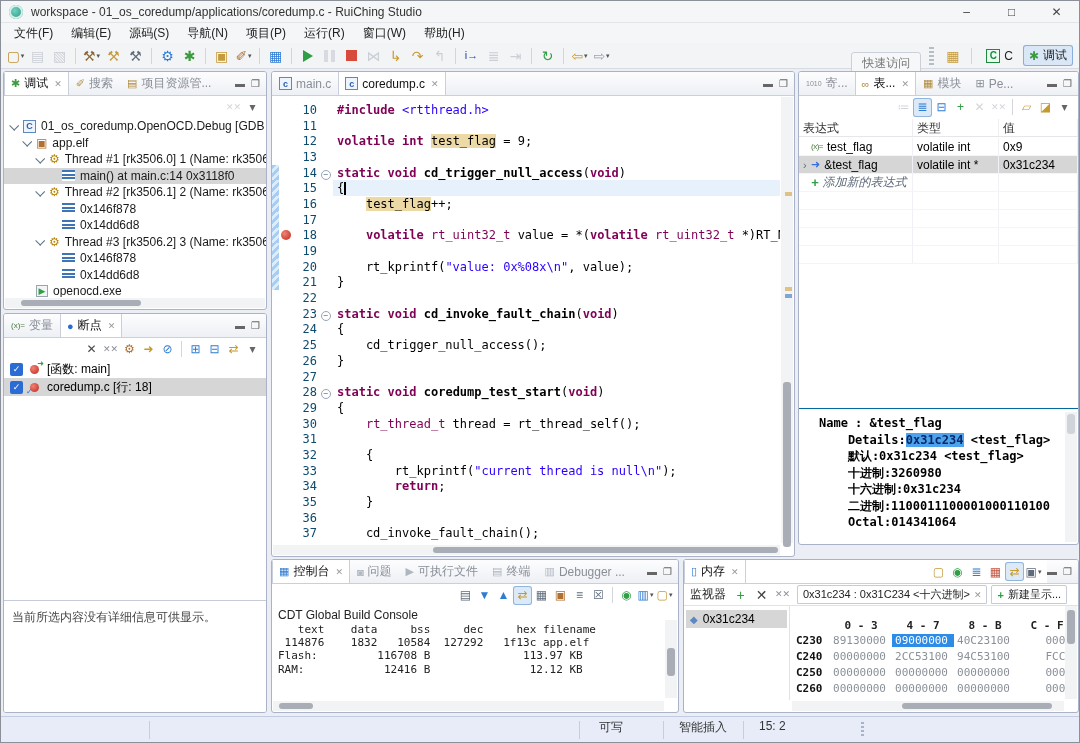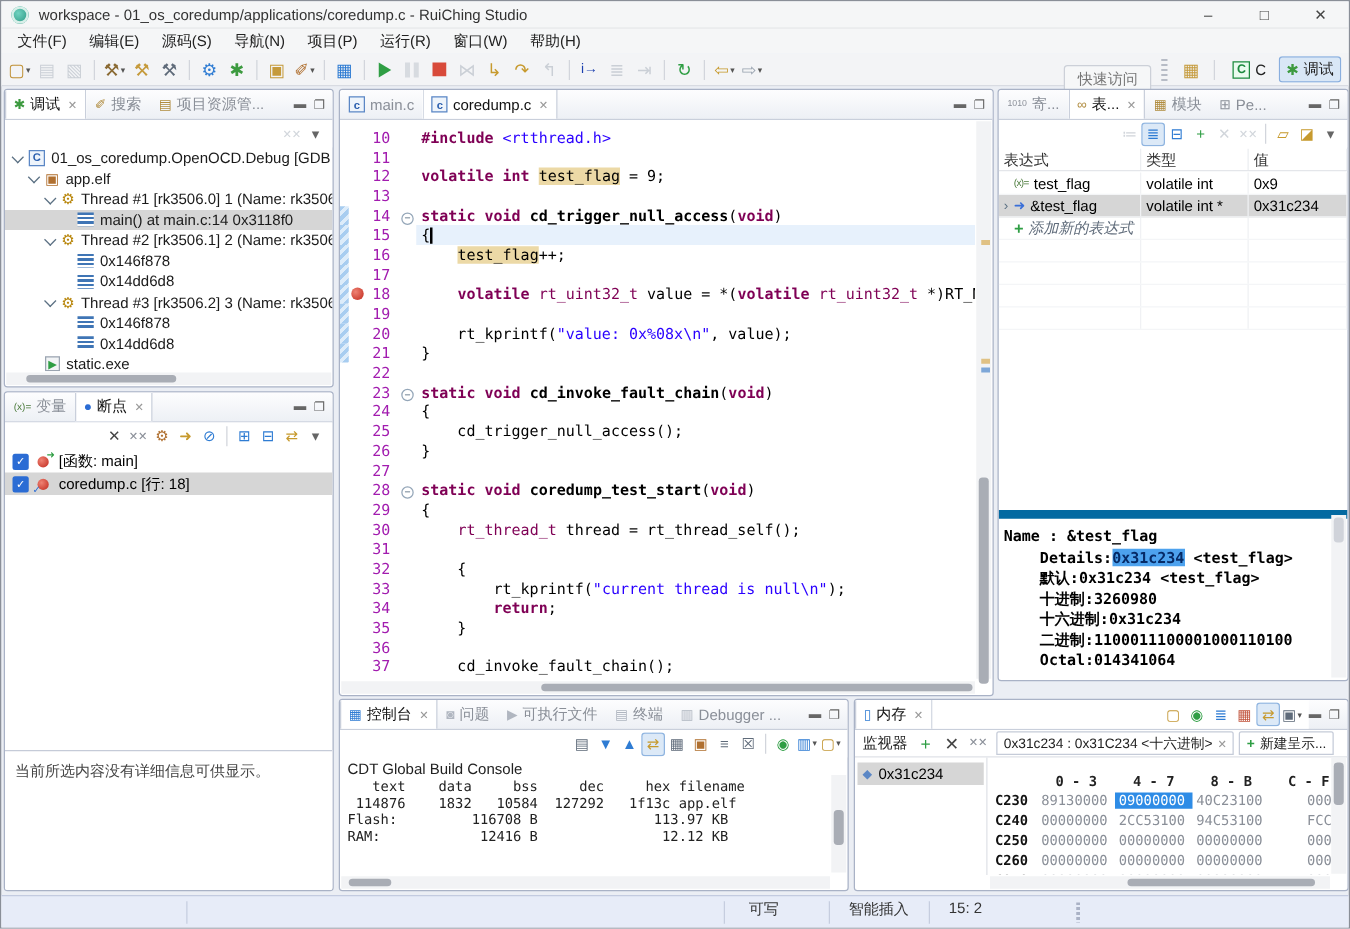--- a/index.html
+++ b/index.html
@@ -74,21 +74,21 @@
   .bpico.line .dec { left:-2px; bottom:-2px; color:#2b6cd4; }
   .bpmsg { position:absolute; left:0; right:0; top:286px; bottom:0; border-top:1px solid #c5cbd8; background:#fff; padding:8px; font-size:12px; color:#444; }
 
   
   .codebody { position:absolute; left:0; top:25px; right:14px; bottom:13px; overflow:hidden; padding-top:5px; background:#fff; }
   .cl { display:flex; align-items:center; height:15.7px; white-space:pre; font-family:"DejaVu Sans Mono",monospace; font-size:12px; }
   .rngc { width:7px; align-self:stretch; flex:none; }
   .cl.range .rngc { background:repeating-linear-gradient(135deg,#a8cdf0 0 3px,#ddecfa 3px 6px); }
   .bpc { width:14px; align-self:stretch; flex:none; display:flex; align-items:center; justify-content:center; }
   .bpdot2 { width:10px; height:10px; border-radius:50%; background:radial-gradient(circle at 35% 35%, #ef8273, #c0281c); }
-  .num { width:26px; flex:none; text-align:center; color:#a21caf; padding-right:2px; }
+  .num { width:26px; flex:none; text-align:right; color:#0c4a6e; padding-right:2px; }
   .fold { width:14px; flex:none; text-align:center; }
   .foldbox { display:inline-block; width:10px; height:10px; border:1px solid #94a6b8; border-radius:50%; font-size:8px; line-height:8px; color:#5b7083; background:#fff; font-style:normal; }
   .txt { flex:1; padding-left:4px; align-self:stretch; display:flex; align-items:center; }
   .cl.cur .txt { background:#e7f1fc; }
   .tok-k { color:#7f0055; font-weight:bold; }
   .tok-t { color:#7f0055; }
   .tok-s { color:#2a00ff; }
   .tok-fn { font-weight:bold; color:#000; }
   .tok-o { background:#ecd9a6; }
   .tok-p { color:#000; }
@@ -108,21 +108,21 @@
   .erow { display:flex; height:18px; font-size:12px; align-items:stretch; border-bottom:1px solid #f4f5f7; }
   .erow .ecell { display:flex; align-items:center; padding:0 4px; overflow:hidden; white-space:nowrap; border-right:1px solid #f0f1f4; }
   .erow.sel { background:#d6d6d6; }
   .erow.ph { color:#5f6b7a; font-style:italic; }
   .exp { width:8px; color:#5b7083; font-size:11px; flex:none; }
   .exp.hid { visibility:hidden; }
   .eico { margin-right:4px; flex:none; }
   .vico { font-size:8px; color:#4a7a3a; letter-spacing:-.5px; }
   .pico { color:#3a6fd8; font-size:11px; }
   .aico { color:#2f9e44; font-weight:bold; font-size:13px; }
-  .edetail { position:absolute; left:0; right:0; top:336px; bottom:0; border-top:7px solid #0369a1; padding:6px 4px; overflow:hidden; }
+  .edetail { position:absolute; left:0; right:0; top:336px; bottom:0; border-top:1px solid #0369a1; padding:6px 20px; overflow:hidden; }
   .dline { font-family:"DejaVu Sans Mono",monospace; font-weight:bold; font-size:12px; line-height:16.5px; color:#000; white-space:pre; }
   .dhl { background:#4da2ee; color:#062a66; }
 
   
   .memmon { position:absolute; left:0; top:24px; right:0; height:22px; display:flex; align-items:center; border-bottom:1px solid #dfe2e8; font-size:12px; }
   .memmon .lbl { padding:0 4px 0 6px; color:#222; }
   .rtab { display:flex; align-items:center; gap:4px; border:1px solid #c5cbd8; background:#fff; border-radius:2px 2px 0 0; font-size:11px; padding:1px 5px; margin-left:4px; white-space:nowrap; color:#222; }
   .rtab .tclose { font-size:9px; color:#999; }
   .rtab .plus { color:#2f9e44; font-weight:bold; }
   .monlist { position:absolute; left:0; top:46px; bottom:12px; width:106px; border-right:1px solid #dfe2e8; }
@@ -354,21 +354,21 @@
           <span>0x146f878</span>
         </div>
         <div class="trow" style="padding-left: 43px;">
           <span class="chev hid"></span>
           <span class="tico stack-frame"></span>
           <span>0x14dd6d8</span>
         </div>
         <div class="trow" style="padding-left: 17px;">
           <span class="chev hid"></span>
           <span class="tico exe">▶</span>
-          <span>static.exe</span>
+          <span>openocd.exe</span>
         </div>
       </div>
     <div class="hscroll">
         <div class="hthumb" style="left:16px;width:120px"></div>
       </div>
   </div>
 
   <div class="panel" style="left:2px;top:312px;width:264px;height:400px">
     <div class="tabbar">
       <div style="display:flex">

